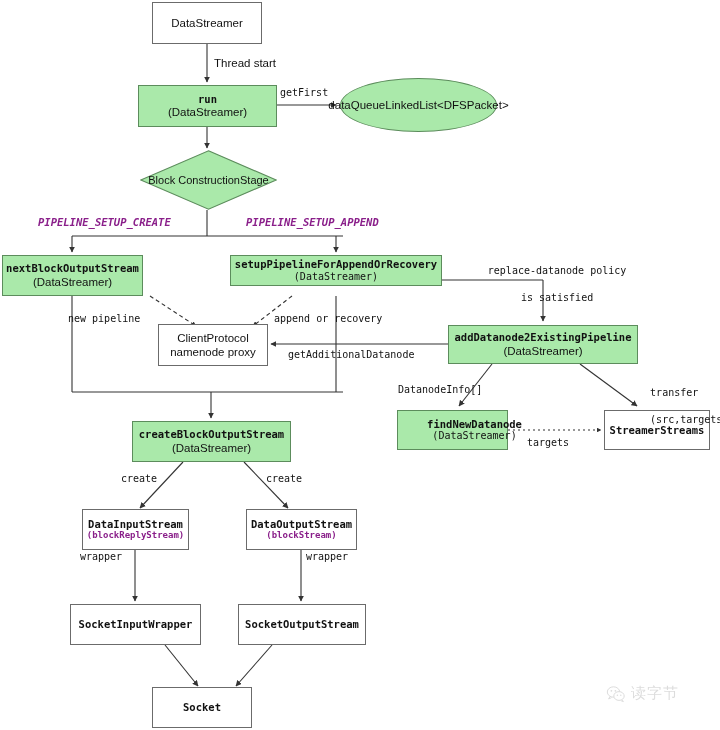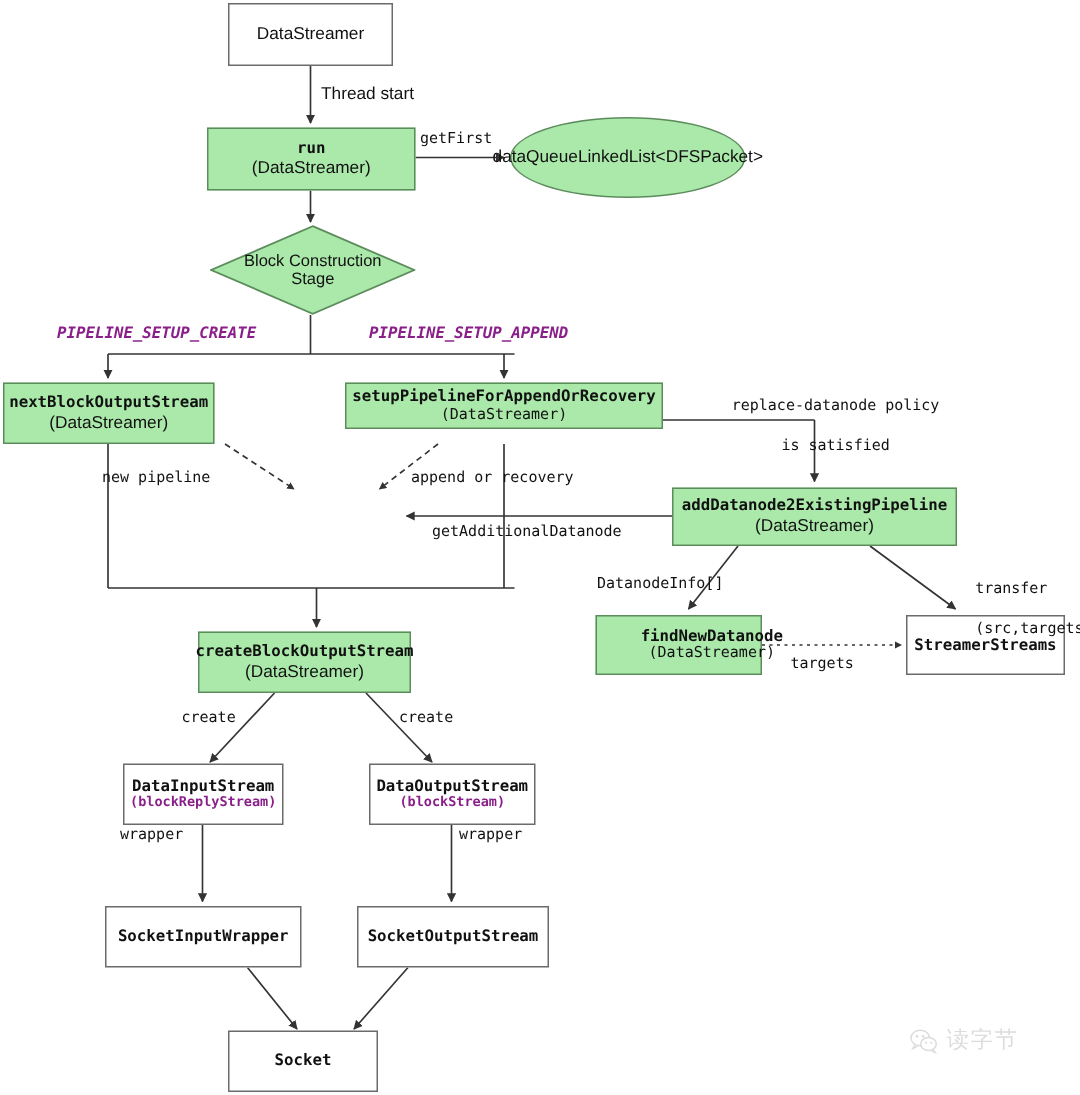--- a/index.html
+++ b/index.html
@@ -74,21 +74,21 @@
   }
   .diamond-wrap .dshape {
     position: absolute;
     left: 0; top: 0;
     width: 100%; height: 100%;
   }
   .diamond-wrap .dtext {
     position: absolute;
     left: 0; top: 0;
     width: 100%; height: 100%;
-    display: flex; flex-direction: column;
+    display: flex; 
     align-items: center; justify-content: center;
     text-align: center;
   }
   .elabel {
     position: absolute;
     font-family: "DejaVu Sans Mono", "Liberation Mono", monospace;
     font-size: 10px;
     color: #111;
     white-space: pre;
     line-height: 1.35;
@@ -210,36 +210,40 @@
   <div class="node green" style="left:2px; top:255px; width:141px; height:41px;">
     <span class="mono">nextBlockOutputStream</span>
     <span class="sans">(DataStreamer)</span>
   </div>
 
   <div class="node green" style="left:230px; top:255px; width:212px; height:31px;">
     <span class="mono">setupPipelineForAppendOrRecovery</span>
     <span class="monoparen">(DataStreamer)</span>
   </div>
 
+  <div class="node" style="left:158px; top:324px; width:110px; height:42px;">
+    <span class="sans">ClientProtocol</span>
+    <span class="sans">namenode proxy</span>
+  </div>
 
   <div class="node green" style="left:448px; top:325px; width:190px; height:39px;">
     <span class="mono">addDatanode2ExistingPipeline</span>
     <span class="sans">(DataStreamer)</span>
   </div>
 
   <div class="node green" style="left:397px; top:410px; width:111px; height:40px;padding-left:44px;">
     <span class="mono">findNewDatanode</span>
     <span class="monoparen">(DataStreamer)</span>
   </div>
 
   <div class="node" style="left:604px; top:410px; width:106px; height:40px;">
     <span class="mono">StreamerStreams</span>
   </div>
 
-  <div class="node green" style="left:132px; top:421px; width:142px; height:41px;">
+  <div class="node green" style="left:132px; top:421px; width:159px; height:41px;">
     <span class="mono">createBlockOutputStream</span>
     <span class="sans">(DataStreamer)</span>
   </div>
 
   <div class="node" style="left:82px; top:509px; width:107px; height:41px;">
     <span class="mono">DataInputStream</span>
     <span class="purple">(blockReplyStream)</span>
   </div>
 
   <div class="node" style="left:246px; top:509px; width:111px; height:41px;">

